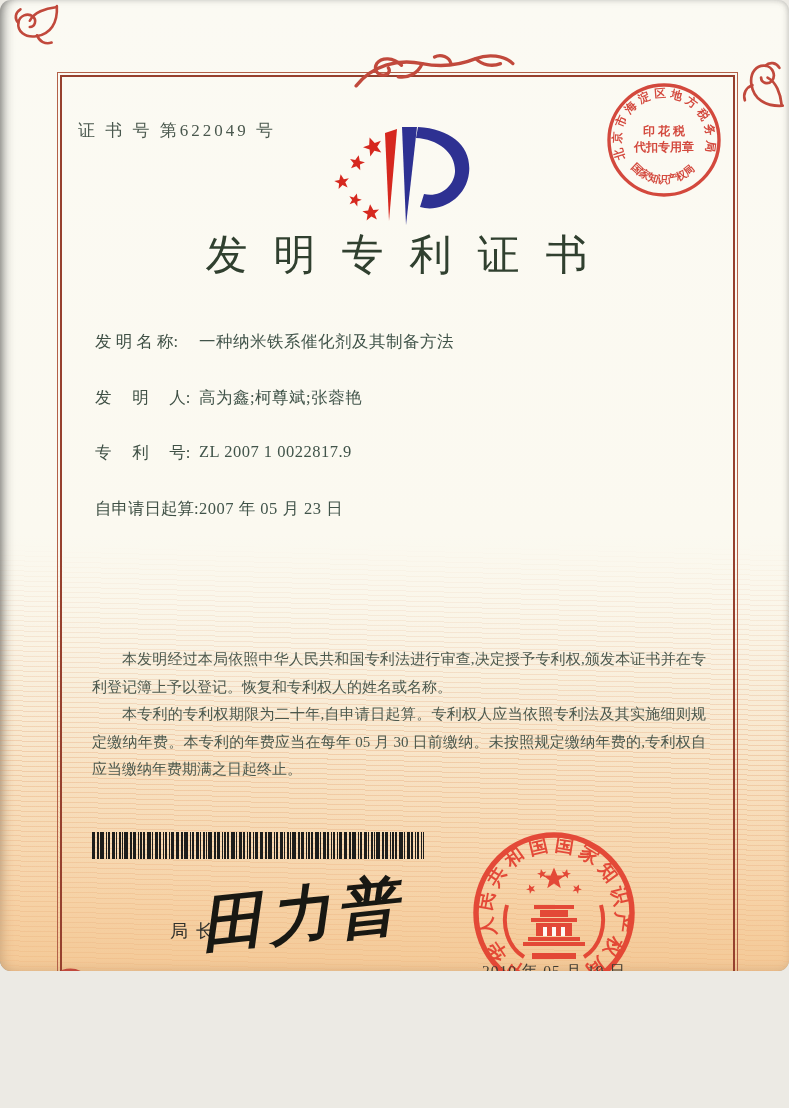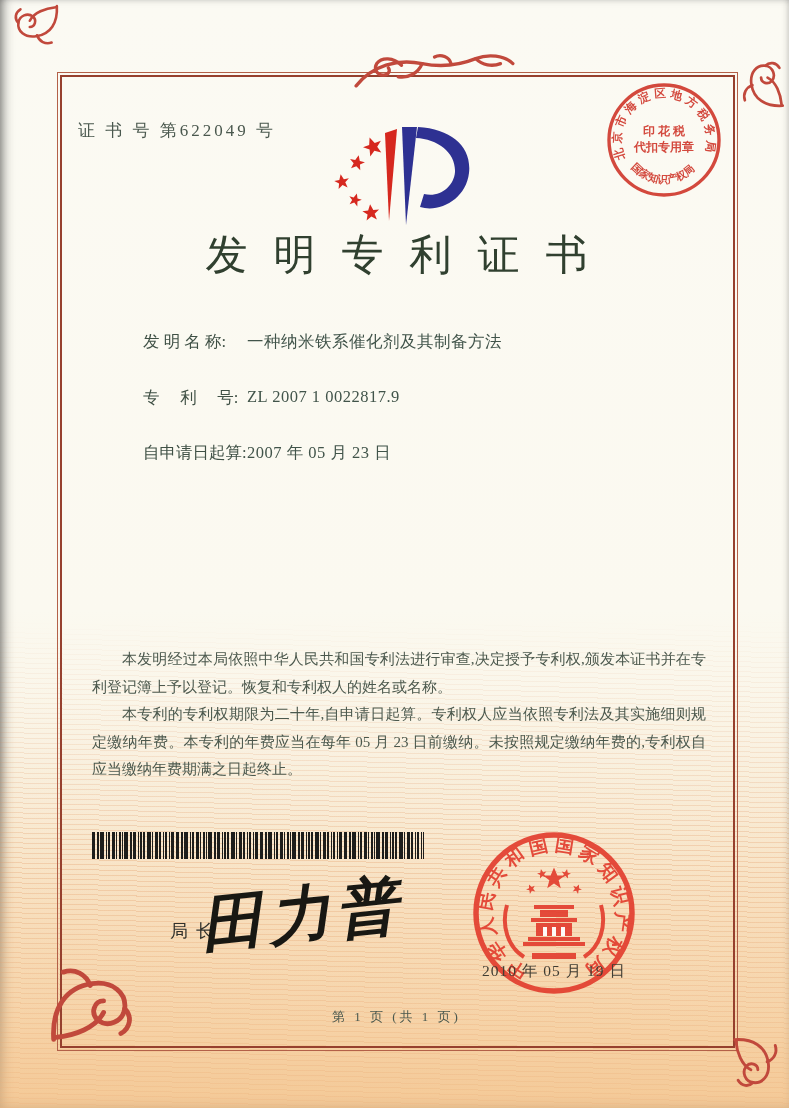--- a/index.html
+++ b/index.html
@@ -1,37 +1,37 @@
 <!DOCTYPE html>
 <html><head>
 <meta charset="utf-8">
 <style>
   html,body{margin:0;padding:0;background:#eceae4;}
-  .page{position:relative;width:789px;height:1108px;overflow:hidden;
+  .page{position:relative;width:789px;height:971px;overflow:hidden;
         background:linear-gradient(#fbfaf3 0%,#fbf9f0 55%,#f9f0dd 78%,#f6dfbd 94%,#f4d8b2 100%);
         box-shadow:inset 10px 0 12px -8px rgba(40,40,40,.65), inset 0 -9px 12px -8px rgba(70,70,70,.5),
                    inset -5px 0 7px -5px rgba(90,90,90,.35), inset 0 5px 7px -5px rgba(130,130,130,.25);
-        font-family:"Liberation Serif","DejaVu Serif",serif;}
+        font-family:"Liberation Serif","DejaVu Serif",serif;border-radius:11px;}
   
   .waves{position:absolute;inset:0;z-index:0;pointer-events:none;
          background:
            linear-gradient(to bottom, rgba(250,225,195,0) 62%, rgba(246,202,152,.55) 90%, rgba(244,196,142,.75) 100%),
            repeating-linear-gradient(1.5deg, rgba(216,126,72,.30) 0 1px, rgba(255,255,255,0) 1px 5px);
          -webkit-mask-image:linear-gradient(to bottom, transparent 0 56%, #000 78%);
          mask-image:linear-gradient(to bottom, transparent 0 56%, #000 78%);}
   .frame{position:absolute;left:57px;top:72px;width:679px;height:977px;border:1px solid #b36048;z-index:1;}
   .frame-in{position:absolute;inset:2px;border:2px solid #96402e;}
   .content{position:absolute;left:62px;top:77px;width:669px;height:967px;z-index:2;color:#44524a;}
   .certno{position:absolute;left:16px;top:42px;font-size:17px;letter-spacing:3px;color:#4a584e;}
   .logo{position:absolute;left:268px;top:50px;}
   .title{position:absolute;left:0;top:150px;width:100%;text-align:center;font-size:42px;
          letter-spacing:26px;padding-left:26px;box-sizing:border-box;color:#30402f;}
   .fields{position:absolute;left:33px;top:254px;right:30px;}
   .frow{height:55.5px;font-size:16.5px;white-space:pre;}
-  .flabel{display:inline-block;width:104px;color:#3f5045;vertical-align:top;margin-left:48px;}
+  .flabel{display:inline-block;width:104px;color:#3f5045;vertical-align:top;}
   .fvalue{color:#41544a;letter-spacing:.5px;}
   .paras{position:absolute;left:30px;top:569px;width:614px;font-size:15px;line-height:27.5px;
          text-align:justify;color:#4b584d;}
   .paras p{margin:0;text-indent:2em;}
   .barcode{position:absolute;left:30px;top:755px;}
   .director{position:absolute;left:108px;top:842px;font-size:18px;letter-spacing:8px;color:#31312c;}
   .signature{position:absolute;left:138px;top:796px;font-size:62px;font-weight:bold;font-style:italic;
              color:#181813;transform:rotate(-6deg);letter-spacing:6px;}
   .seal{position:absolute;left:406px;top:750px;}
   .sealdate{position:absolute;left:400px;top:884px;width:184px;text-align:center;font-size:15.5px;
@@ -99,27 +99,28 @@
       <use href="#star" transform="translate(27,36) scale(.8) rotate(12)" fill="#d6281f"></use>
       <use href="#star" transform="translate(12,55) scale(.78) rotate(-10)" fill="#d6281f"></use>
       <use href="#star" transform="translate(25,73) scale(.68) rotate(16)" fill="#d6281f"></use>
       <use href="#star" transform="translate(41,86) scale(.88) rotate(-6)" fill="#d6281f"></use>
     </svg>
 
     <div class="title">发明专利证书</div>
 
     <div class="fields">
       <div class="frow"><span class="flabel">发 明 名 称:</span><span class="fvalue">一种纳米铁系催化剂及其制备方法</span></div>
+      <div class="frow"><span class="flabel">发　 明　 人:</span><span class="fvalue">高为鑫;柯尊斌;张蓉艳</span></div>
       <div class="frow"><span class="flabel">专　 利　 号:</span><span class="fvalue">ZL 2007 1 0022817.9</span></div>
       <div class="frow"><span class="flabel">自申请日起算:</span><span class="fvalue">2007 年 05 月 23 日</span></div>
     </div>
 
     <div class="paras">
       <p>本发明经过本局依照中华人民共和国专利法进行审查,决定授予专利权,颁发本证书并在专利登记簿上予以登记。恢复和专利权人的姓名或名称。</p>
-      <p>本专利的专利权期限为二十年,自申请日起算。专利权人应当依照专利法及其实施细则规定缴纳年费。本专利的年费应当在每年 05 月 23 日前缴纳。未按照规定缴纳年费的,专利权自应当缴纳年费期满之日起终止。</p>
+      <p>本专利的专利权期限为二十年,自申请日起算。专利权人应当依照专利法及其实施细则规定缴纳年费。本专利的年费应当在每年 05 月 30 日前缴纳。未按照规定缴纳年费的,专利权自应当缴纳年费期满之日起终止。</p>
     </div>
 
     <svg class="barcode" width="332" height="27" viewBox="0 0 332 27">
       <line x1="0" y1="13.5" x2="332" y2="13.5" stroke="#1d1d1b" stroke-width="27" stroke-dasharray="3 2 2 1 4 2 1 1 2 2 3 1 1 2 2 1 1 1 4 2 2 1 3 2 1 1 2 1 2 2 4 1 1 2 3 1 2 2 1 1 2 2 1 1 3 2"></line>
     </svg>
 
     <div class="director">局长</div>
     <div class="signature">田力普</div>
 
     <svg class="seal" width="172" height="172" viewBox="0 0 172 172" opacity="0.9">

